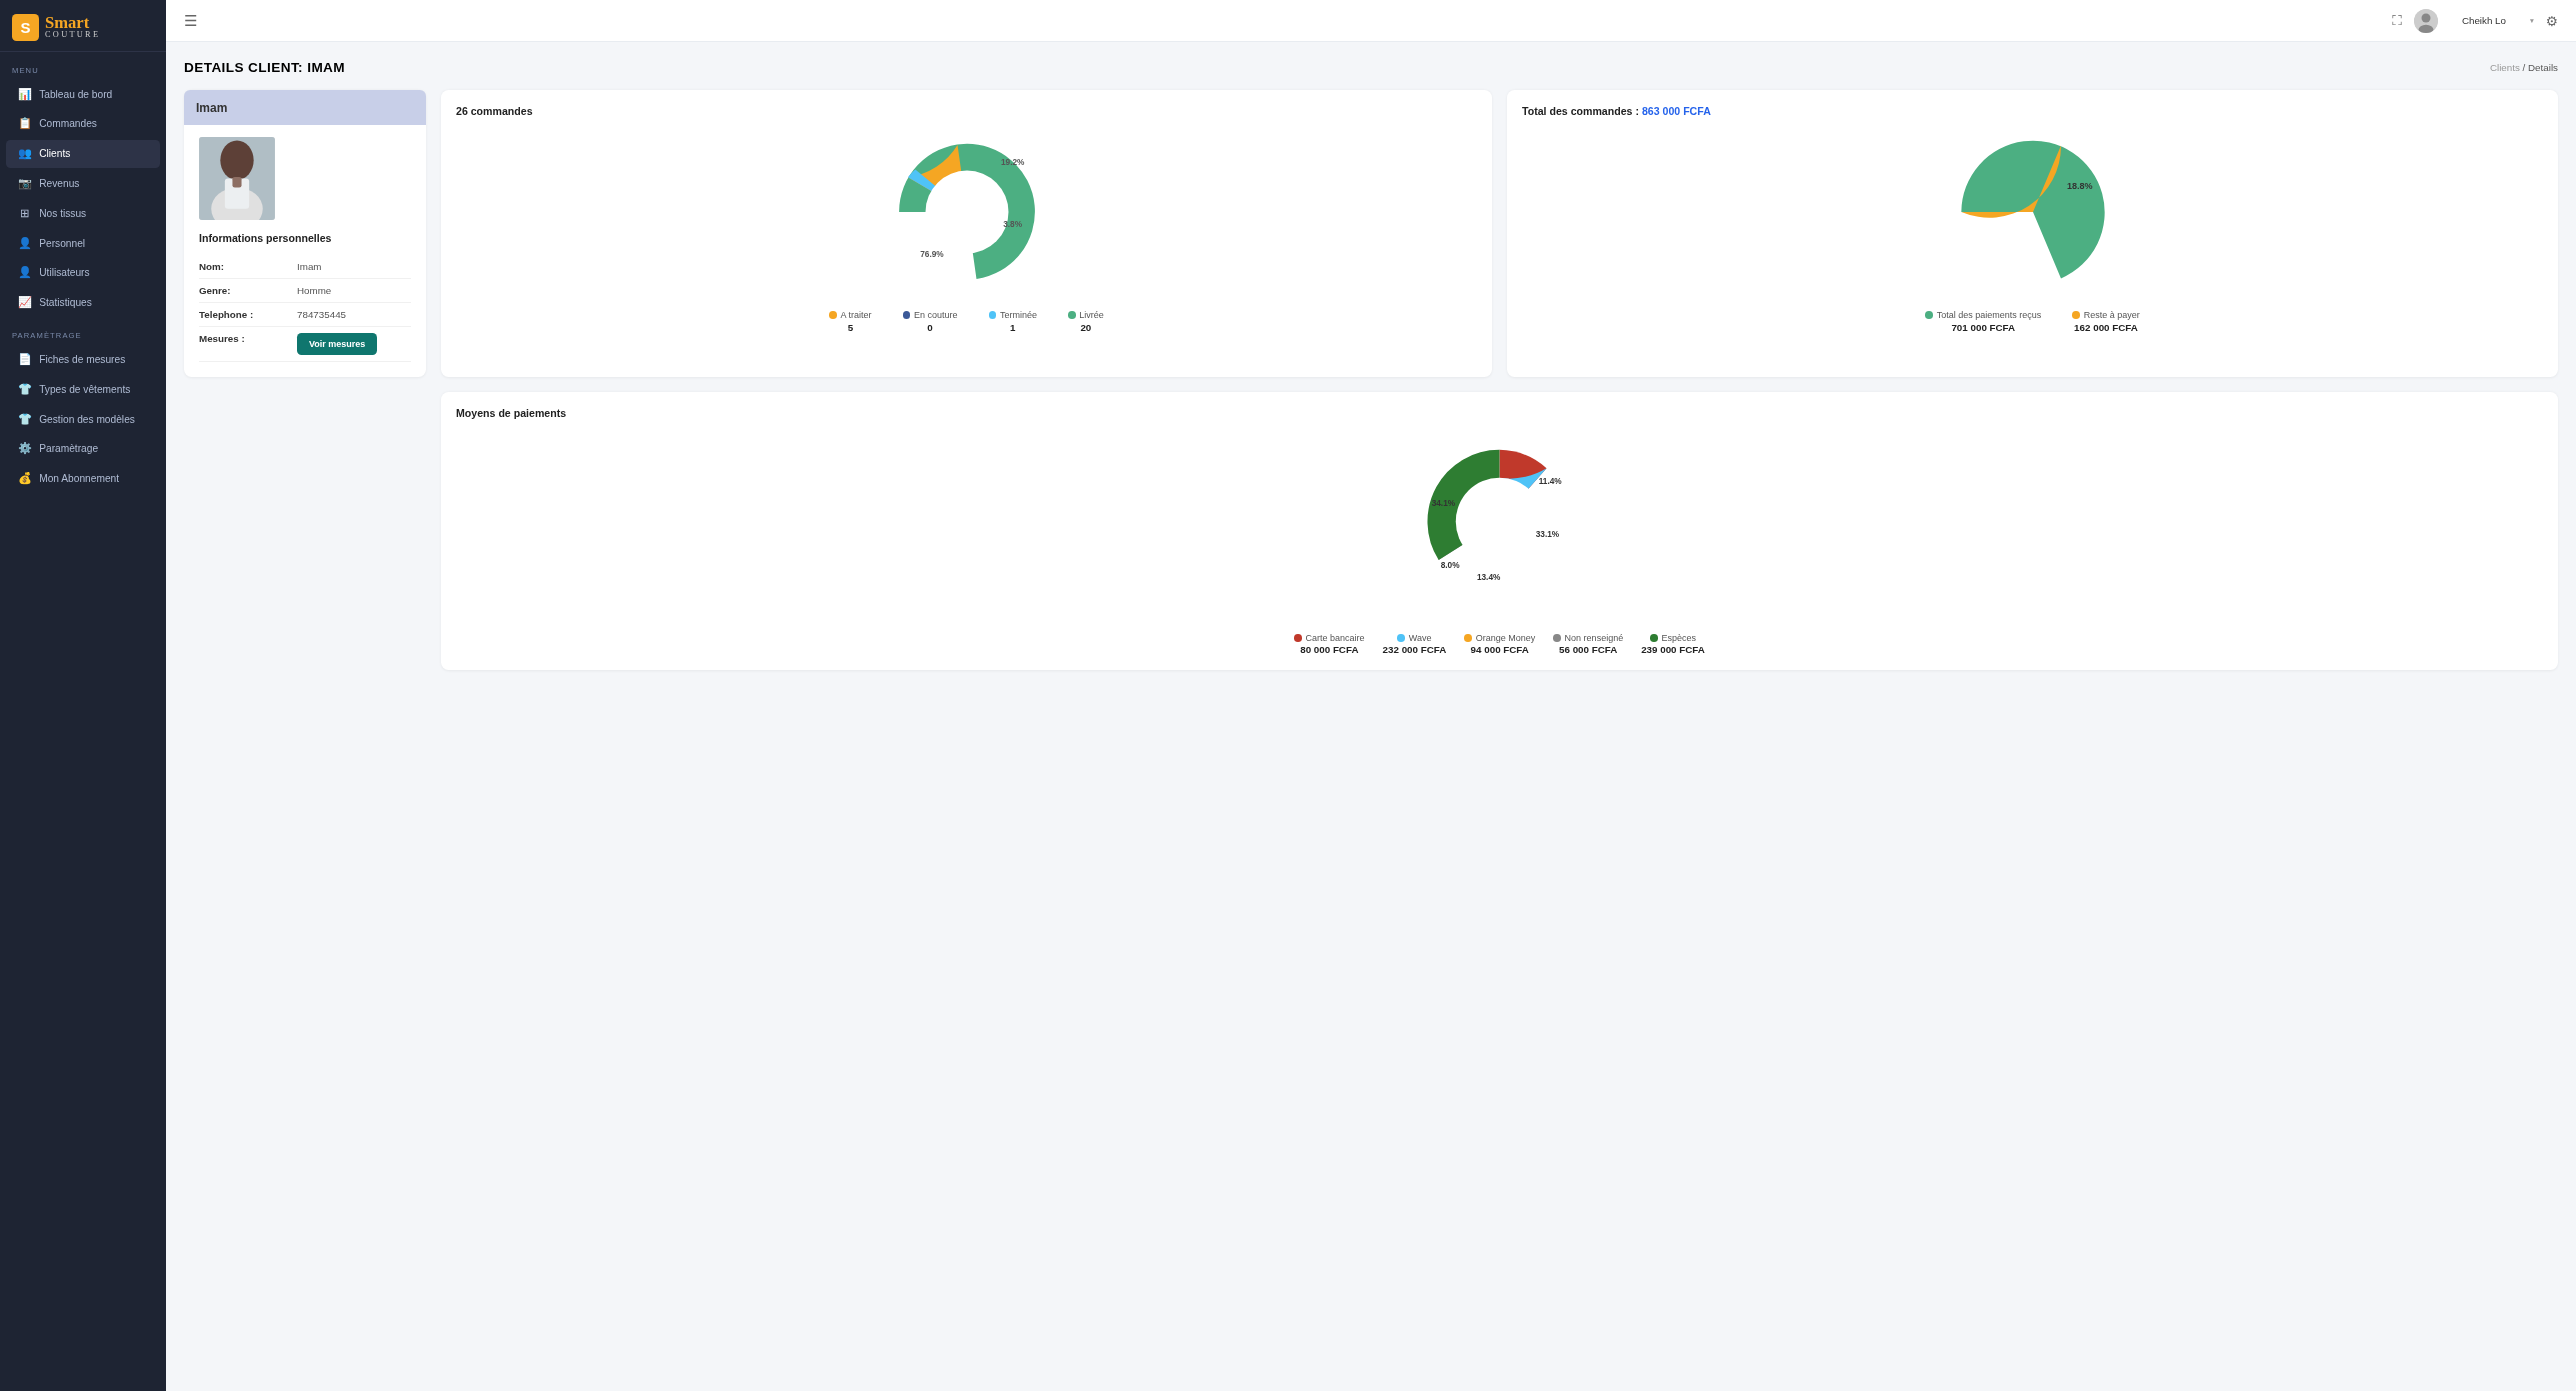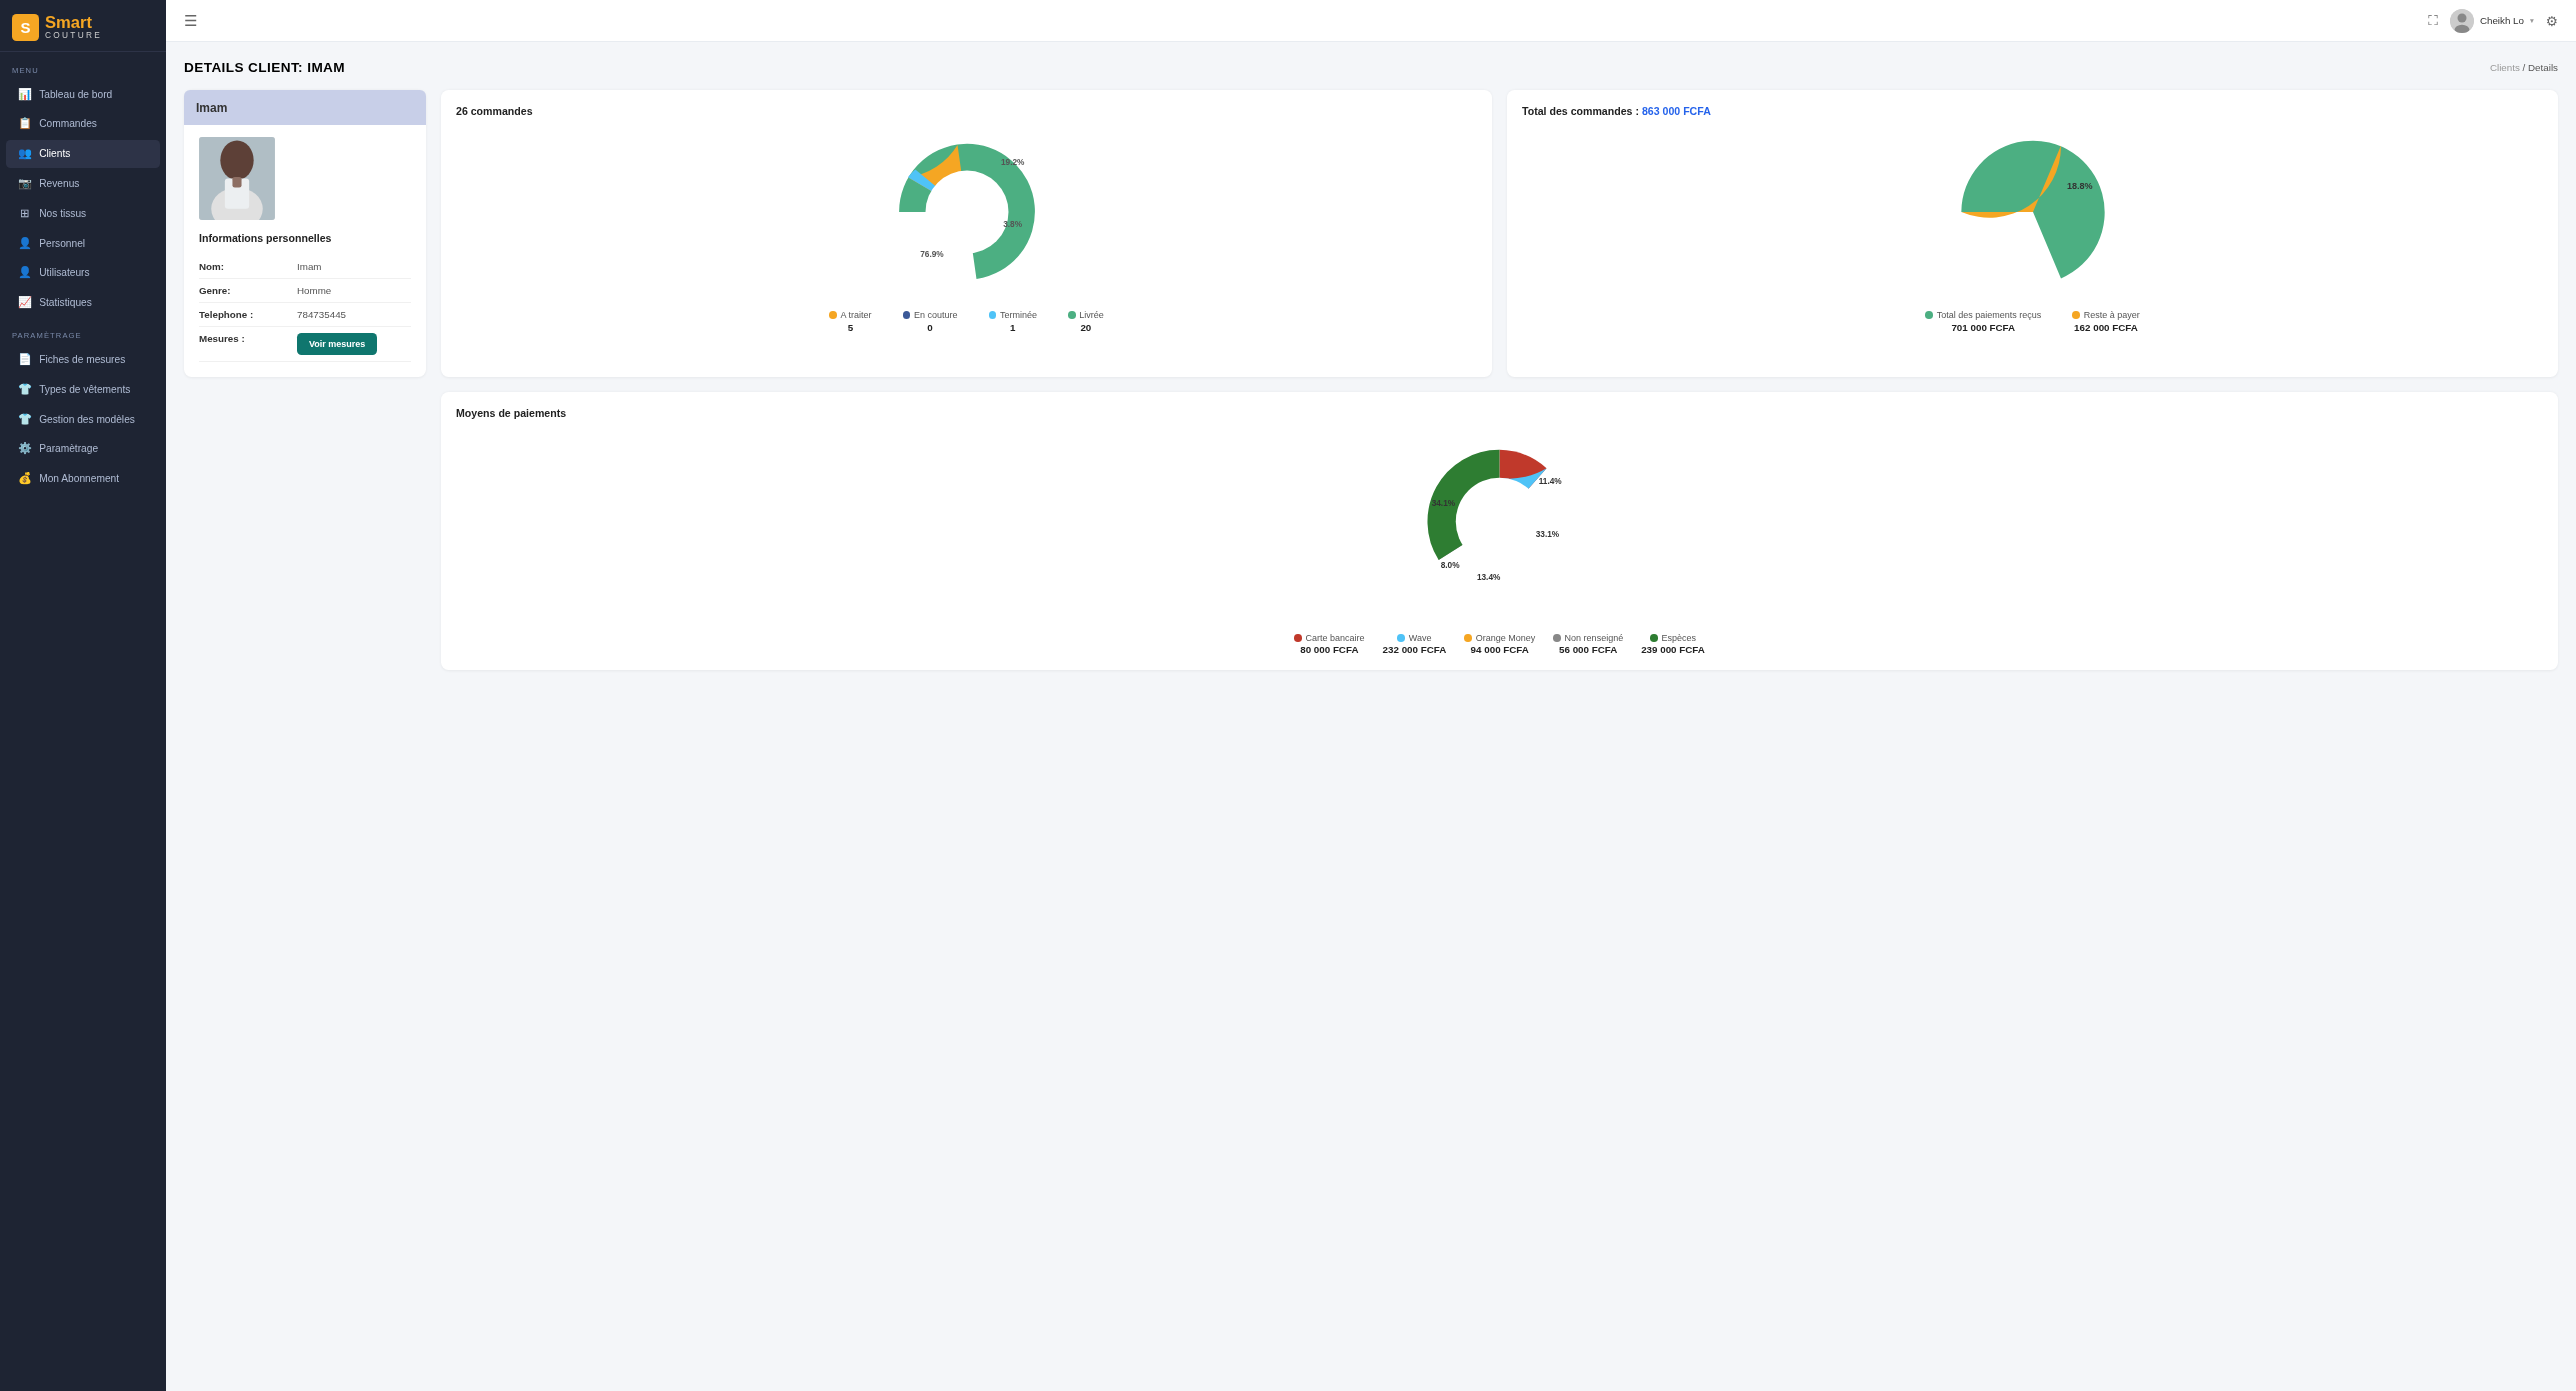--- a/index.html
+++ b/index.html
@@ -19,20 +19,21 @@
     .sidebar-logo {
       padding: 13.6px 12px 10.6px 12px;
       display: flex;
       align-items: center;
       border-bottom: 0.8px solid #2d3347;
     }
     .logo-text {
       display: flex;
       flex-direction: column;
       line-height: 1;
+      font-family: Liberation Serif, serif;
     }
     .logo-smart {
       font-size: 16.6px;
       font-weight: 800;
       color: #f5a623;
     }
     .logo-couture {
       font-size: 8.3px;
       letter-spacing: 2.3px;
       color: #ccc;
@@ -89,21 +90,21 @@
       align-items: center;
       justify-content: space-between;
       padding: 0 18px;
       height: 42px;
       min-height: 42px;
     }
     .topbar-left { display: flex; align-items: center; gap: 12px; }
     .hamburger { font-size: 15px; color: #666; cursor: pointer; }
     .topbar-right { display: flex; align-items: center; gap: 12px; }
     .fullscreen-btn { font-size: 13.6px; color: #666; cursor: pointer; }
-    .user-area { display: flex; align-items: center; gap: 6px; cursor: pointer; }
+    .user-area { display: flex; align-items: center; gap: 24px; cursor: pointer; }
     .user-avatar { width: 24px; height: 24px; border-radius: 50%; background: #ccc; display: flex; align-items: center; justify-content: center; overflow: hidden; }
     .user-avatar svg { width: 24px; height: 24px; }
     .user-name { font-size: 9.8px; color: #333; }
     .chevron { font-size: 7.6px; color: #999; }
     .settings-btn { font-size: 13.6px; color: #666; cursor: pointer; }
 
     
     .content {
       flex: 1;
       overflow-y: auto;

